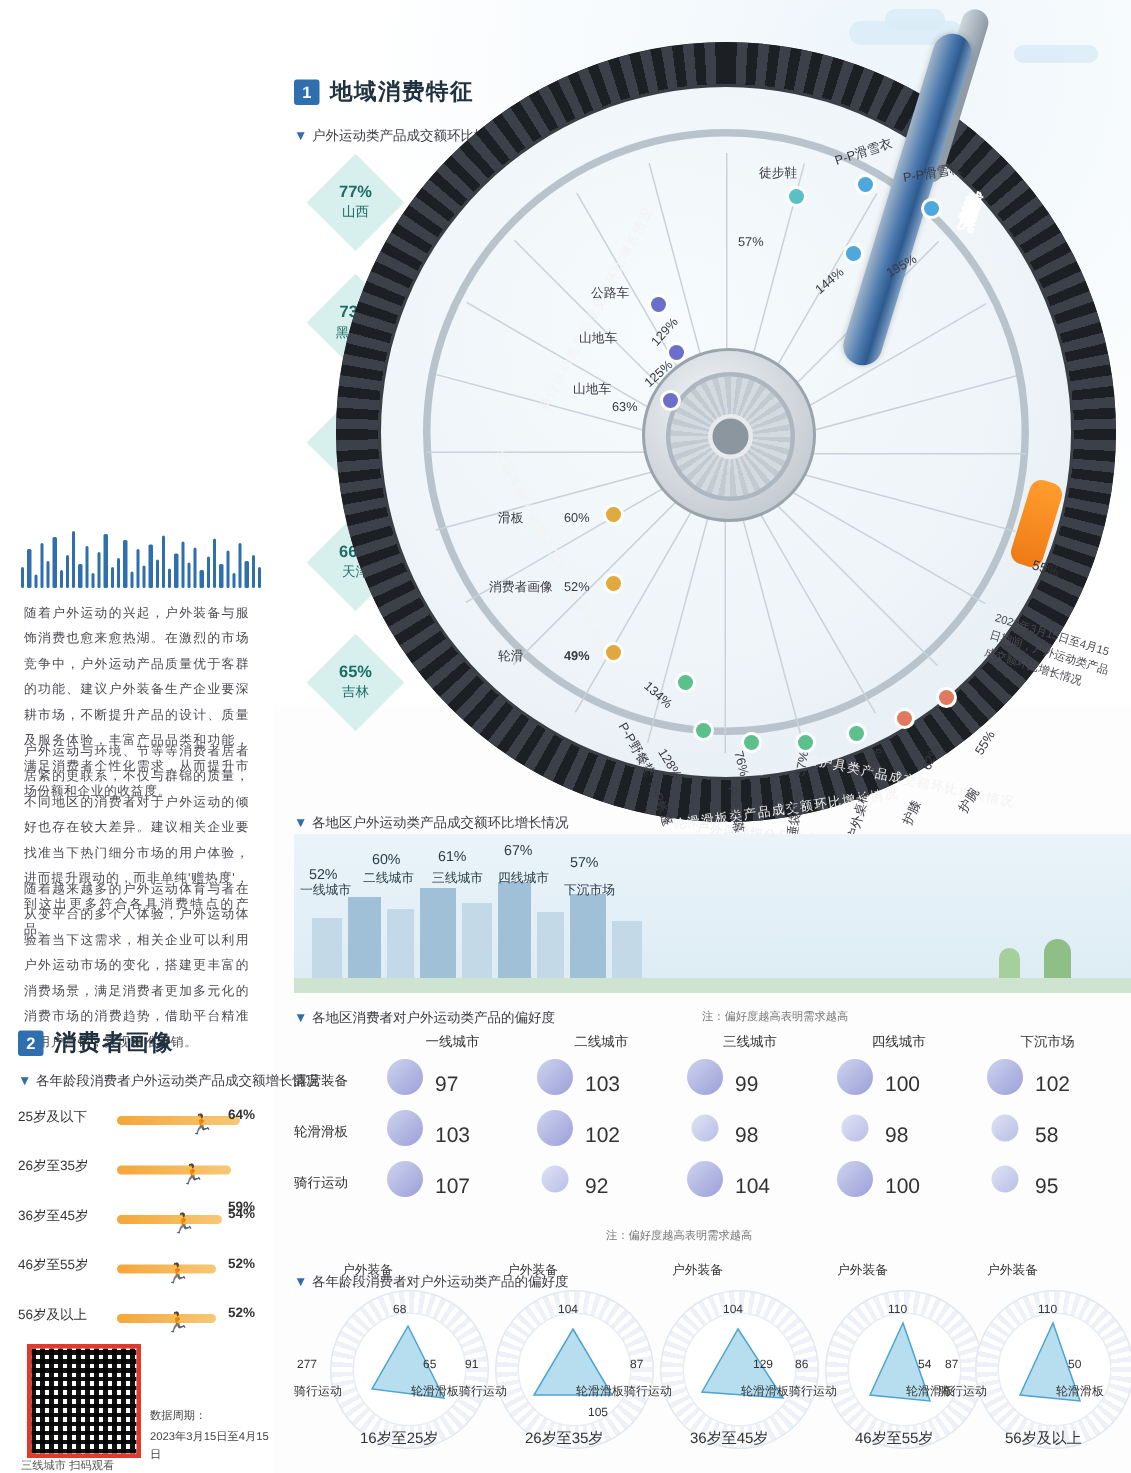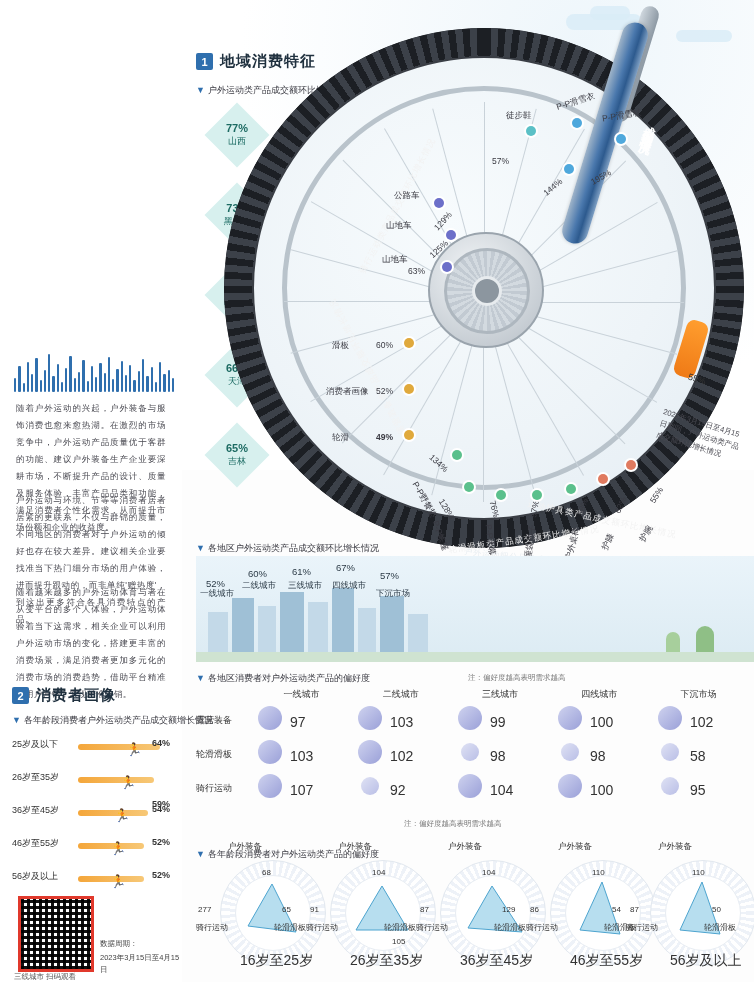--- a/index.html
+++ b/index.html
@@ -113,21 +113,21 @@
   .agepct{position:absolute;font-size:9px;color:#333;font-weight:bold;}
   .runner{position:absolute;font-size:13px;color:#ef8f2a;}
 
   
   .radar{position:absolute;width:104px;height:104px;border-radius:50%;
      background:repeating-conic-gradient(#eef2f8 0 4deg,#ffffff 4deg 8deg);
      border:1px solid #e2e8ef;}
   .radar-in{position:absolute;width:74px;height:74px;border-radius:50%;background:#fff;border:1px solid #e8edf3;}
   .rlbl{position:absolute;font-size:8px;color:#333;white-space:nowrap;}
   .rtitle{position:absolute;font-size:8.5px;color:#333;white-space:nowrap;}
-  .rcap{position:absolute;font-size:14px;color:#333;white-space:nowrap;}
+  .rcap{position:absolute;font-size:10px;color:#333;white-space:nowrap;}
   .note{position:absolute;font-size:7.5px;color:#777;}
 </style>
 </head>
 <body>
 
 <div class="page">
 
   <div class="sky"></div>
   <div class="cloud" style="left:566px;top:14px;width:76px;height:16px;"></div>
   <div class="cloud" style="left:590px;top:6px;width:40px;height:14px;"></div>

